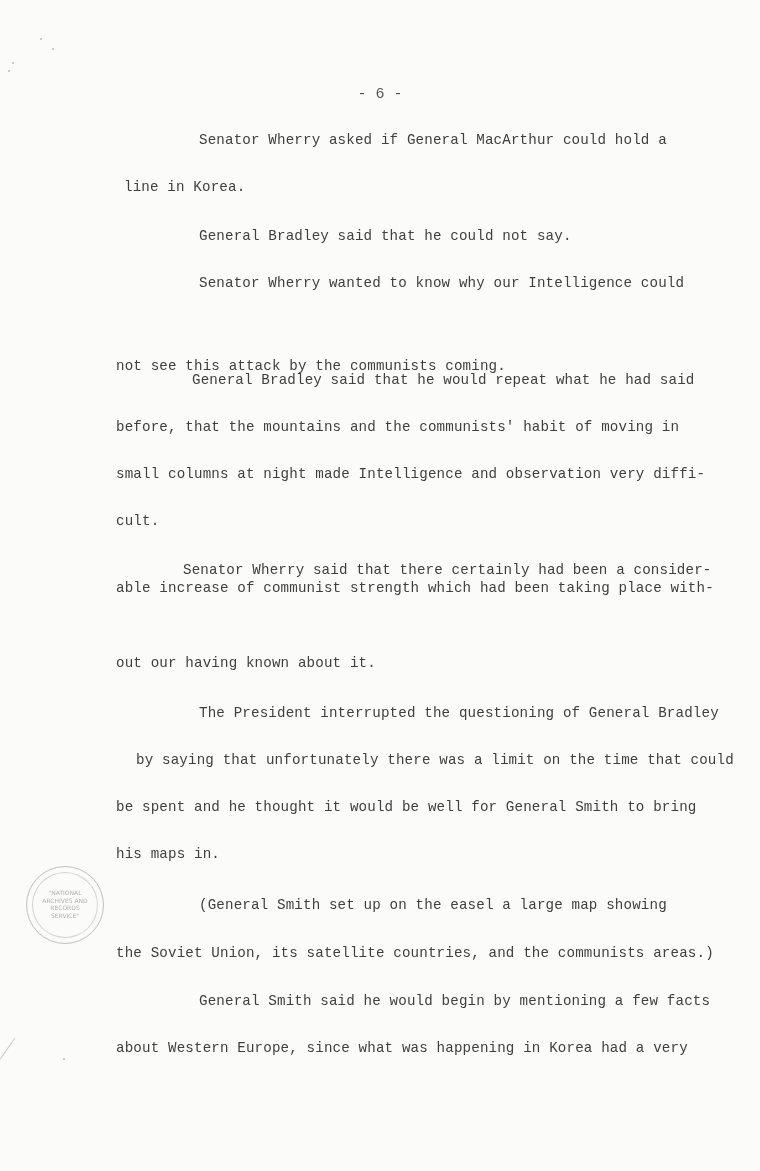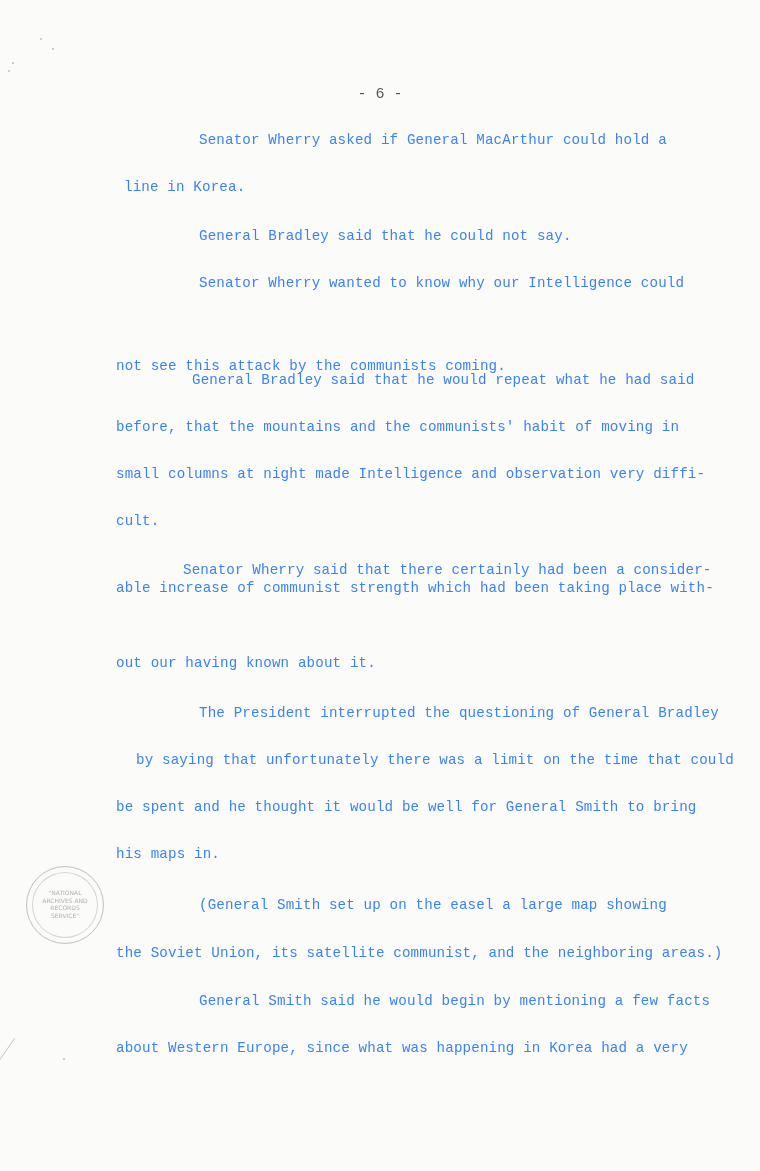--- a/index.html
+++ b/index.html
@@ -6,21 +6,21 @@
   body {
     width:760px; height:1171px; overflow:hidden;
     background:#fbfbfa;
     font-family: "Liberation Mono", "DejaVu Sans Mono", monospace;
     color:#3a3a3a;
     position:relative;
   }
   .page { position:absolute; left:0; top:0; width:760px; height:1171px; }
   .pagenum { position:absolute; top:86px; left:0; width:760px; text-align:center; font-size:15px; color:#555; }
   .line {
-    position:absolute; font-size:14.2px; letter-spacing:0.15px; white-space:nowrap; color:#3b82f6;font-family:Liberation Mono, monospace;
+    position:absolute; font-size:14.2px; letter-spacing:0.15px; white-space:nowrap; color:#404040;font-family:Liberation Mono, monospace;
   }
   .stamp {
     position:absolute; left:26px; top:866px; width:76px; height:76px; border-radius:50%;
     border:1.5px solid #c3c3c3; box-shadow: inset 0 0 0 5px #fbfbfa, inset 0 0 0 6px #d4d4d4;
   }
   .stamp-text {
     position:absolute; left:0; top:22px; width:76px; text-align:center;
     font-family:"DejaVu Sans", sans-serif; font-size:6px; line-height:7.5px; color:#b0b0b0;
   }
   .speck { position:absolute; width:2px; height:2px; background:#bdbdbd; border-radius:50%; }
@@ -50,21 +50,21 @@
       <div class="line" style="left: 116px; top: 466px;">small columns at night made Intelligence and observation very diffi-</div>
       <div class="line" style="left: 116px; top: 513px; text-align: right;">cult.</div>
       <div class="line" style="left: 183px; top: 562px;">Senator Wherry said that there certainly had been a consider-</div>
       <div class="line" style="left: 116px; top: 580px;">able increase of communist strength which had been taking place with-</div>
       <div class="line" style="left: 116px; top: 655px;">out our having known about it.</div>
       <div class="line" style="left: 199px; top: 705px; text-align: center;">The President interrupted the questioning of General Bradley</div>
       <div class="line" style="left: 116px; top: 752px; margin-left: 20px;">by saying that unfortunately there was a limit on the time that could</div>
       <div class="line" style="left: 116px; top: 799px;">be spent and he thought it would be well for General Smith to bring</div>
       <div class="line" style="left: 116px; top: 846px;">his maps in.</div>
       <div class="line" style="left: 199px; top: 897px;">(General Smith set up on the easel a large map showing</div>
-      <div class="line" style="left: 116px; top: 945px;">the Soviet Union, its satellite communist, and the neighboring areas.)</div>
+      <div class="line" style="left: 116px; top: 945px;">the Soviet Union, its satellite countries, and the communists areas.)</div>
       <div class="line" style="left: 199px; top: 993px;">General Smith said he would begin by mentioning a few facts</div>
       <div class="line" style="left: 116px; top: 1040px;">about Western Europe, since what was happening in Korea had a very</div>
     </div>
 
   <div class="stamp">
     <div class="stamp-text" id="stamp-text">
         <div>"NATIONAL</div>
         <div>ARCHIVES AND</div>
         <div>RECORDS</div>
         <div>SERVICE"</div>

